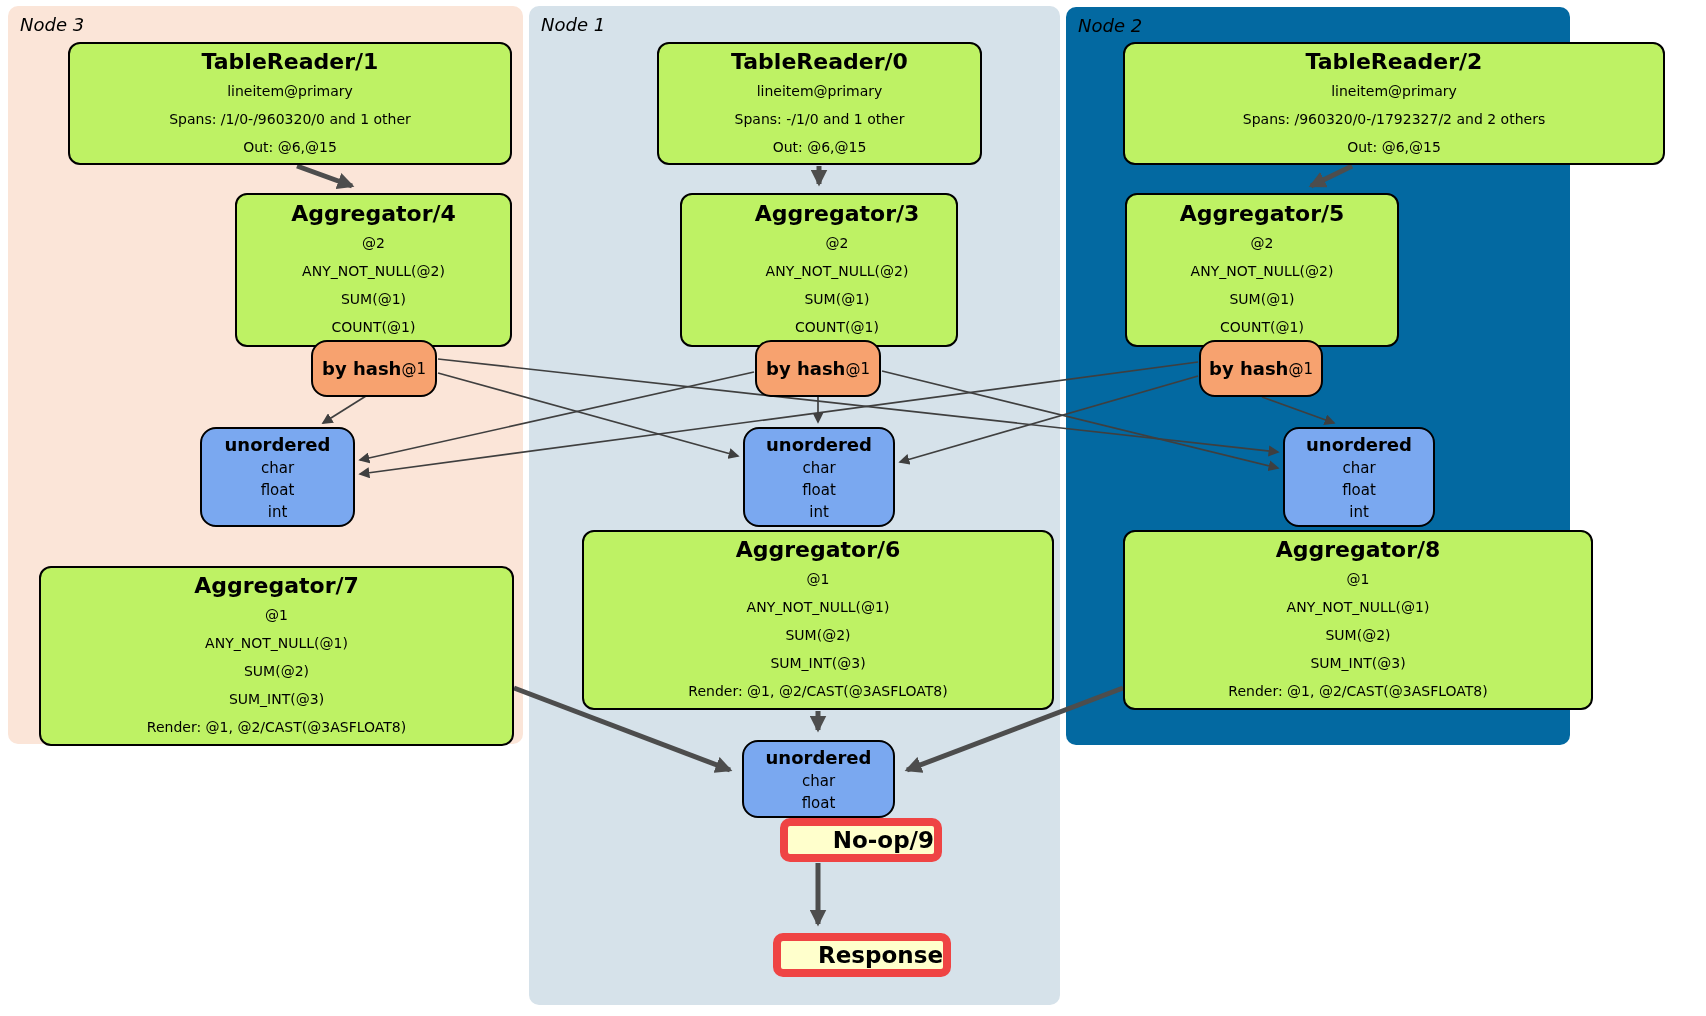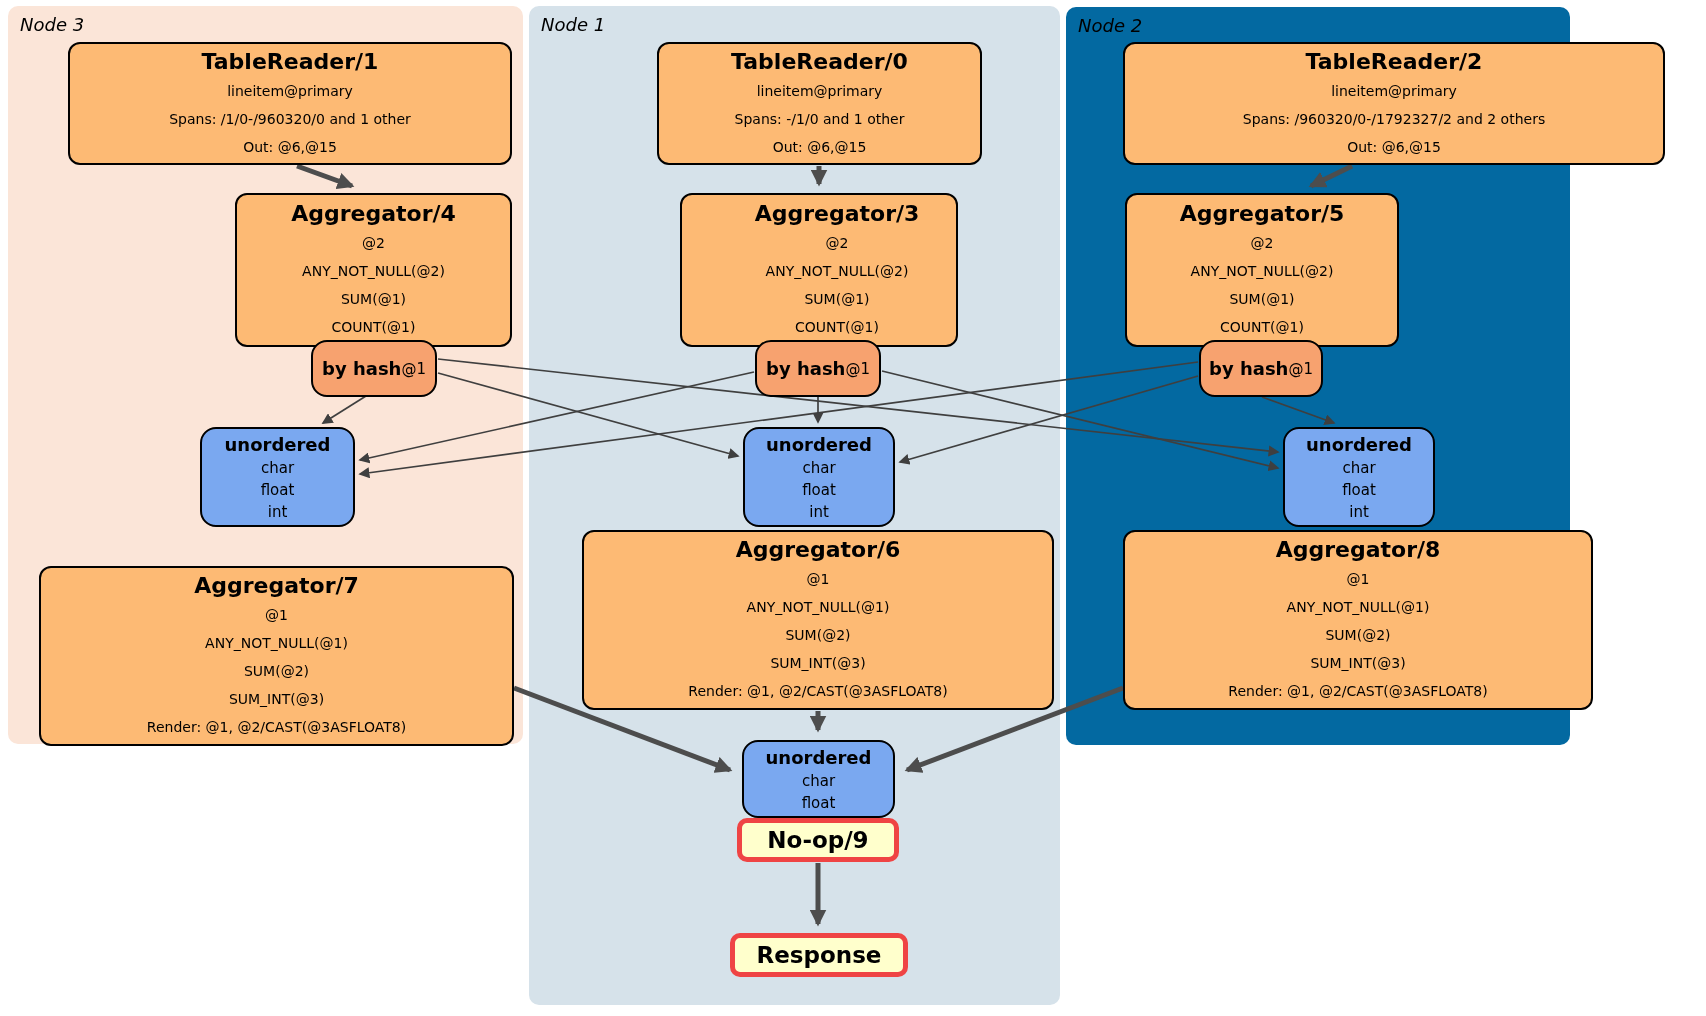--- a/index.html
+++ b/index.html
@@ -9,43 +9,43 @@
   }
   .panel{position:absolute;border-radius:10px;font-style:italic;}
   .panel-label{position:absolute;left:12px;top:8px;font-size:18px;color:#000;}
   #node3-panel{left:8px;top:6px;width:515px;height:738px;background:#fbe5d8;}
   #node1-panel{left:529px;top:6px;width:531px;height:999px;background:#d6e2ea;}
   #node2-panel{left:1066px;top:7px;width:504px;height:738px;background:#0369a1;}
 
   svg#edges{position:absolute;left:0;top:0;pointer-events:none;}
 
   .box{
-    position:absolute;background:#fdba74;border:2px solid #000;border-radius:12px;
+    position:absolute;background:#bef264;border:2px solid #000;border-radius:12px;
     display:flex;flex-direction:column;justify-content:center;align-items:center;
     box-sizing:border-box;text-align:center;
   }
   .box .title{font-weight:bold;font-size:22px;line-height:30px;white-space:nowrap;}
   .box .row{font-size:14px;line-height:28px;white-space:nowrap;}
 
   .router{
     position:absolute;background:#f7a26f;border:2px solid #000;border-radius:16px;
     display:flex;justify-content:center;align-items:center;
     box-sizing:border-box;text-align:center;
   }
   .sync{
     position:absolute;background:#7aa8f0;border:2px solid #000;border-radius:16px;
     display:flex;flex-direction:column;justify-content:center;align-items:center;
     box-sizing:border-box;text-align:center;
   }
   .small-title{font-weight:bold;font-size:18px;line-height:25px;white-space:nowrap;}
   .small-row{font-size:15px;line-height:22px;white-space:nowrap;}
 
   .pill{
-    position:absolute;background:#ffffcc;border:5px solid #ef4444;border-radius:10px;
-    display:flex;justify-content:center;align-items:center;box-sizing:border-box;
+    position:absolute;background:#ffffcc;border:8px solid #ef4444;border-radius:10px;
+    display:flex;justify-content:flex-end;align-items:center;box-sizing:border-box;margin-left:43px;
   }
   .pill .title{font-weight:bold;font-size:23px;white-space:nowrap;}
 
   
   #tr1{left:68px;top:42px;width:444px;height:123px;}
   #agg4{left:235px;top:193px;width:277px;height:154px;}
   #agg7{left:39px;top:530px;width:475px;height:180px;margin-top:36px;}
   #tr0{left:657px;top:42px;width:325px;height:123px;}
   #agg3{left:680px;top:193px;width:278px;height:154px;padding-left:36px;}
   #agg6{left:582px;top:530px;width:472px;height:180px;}

